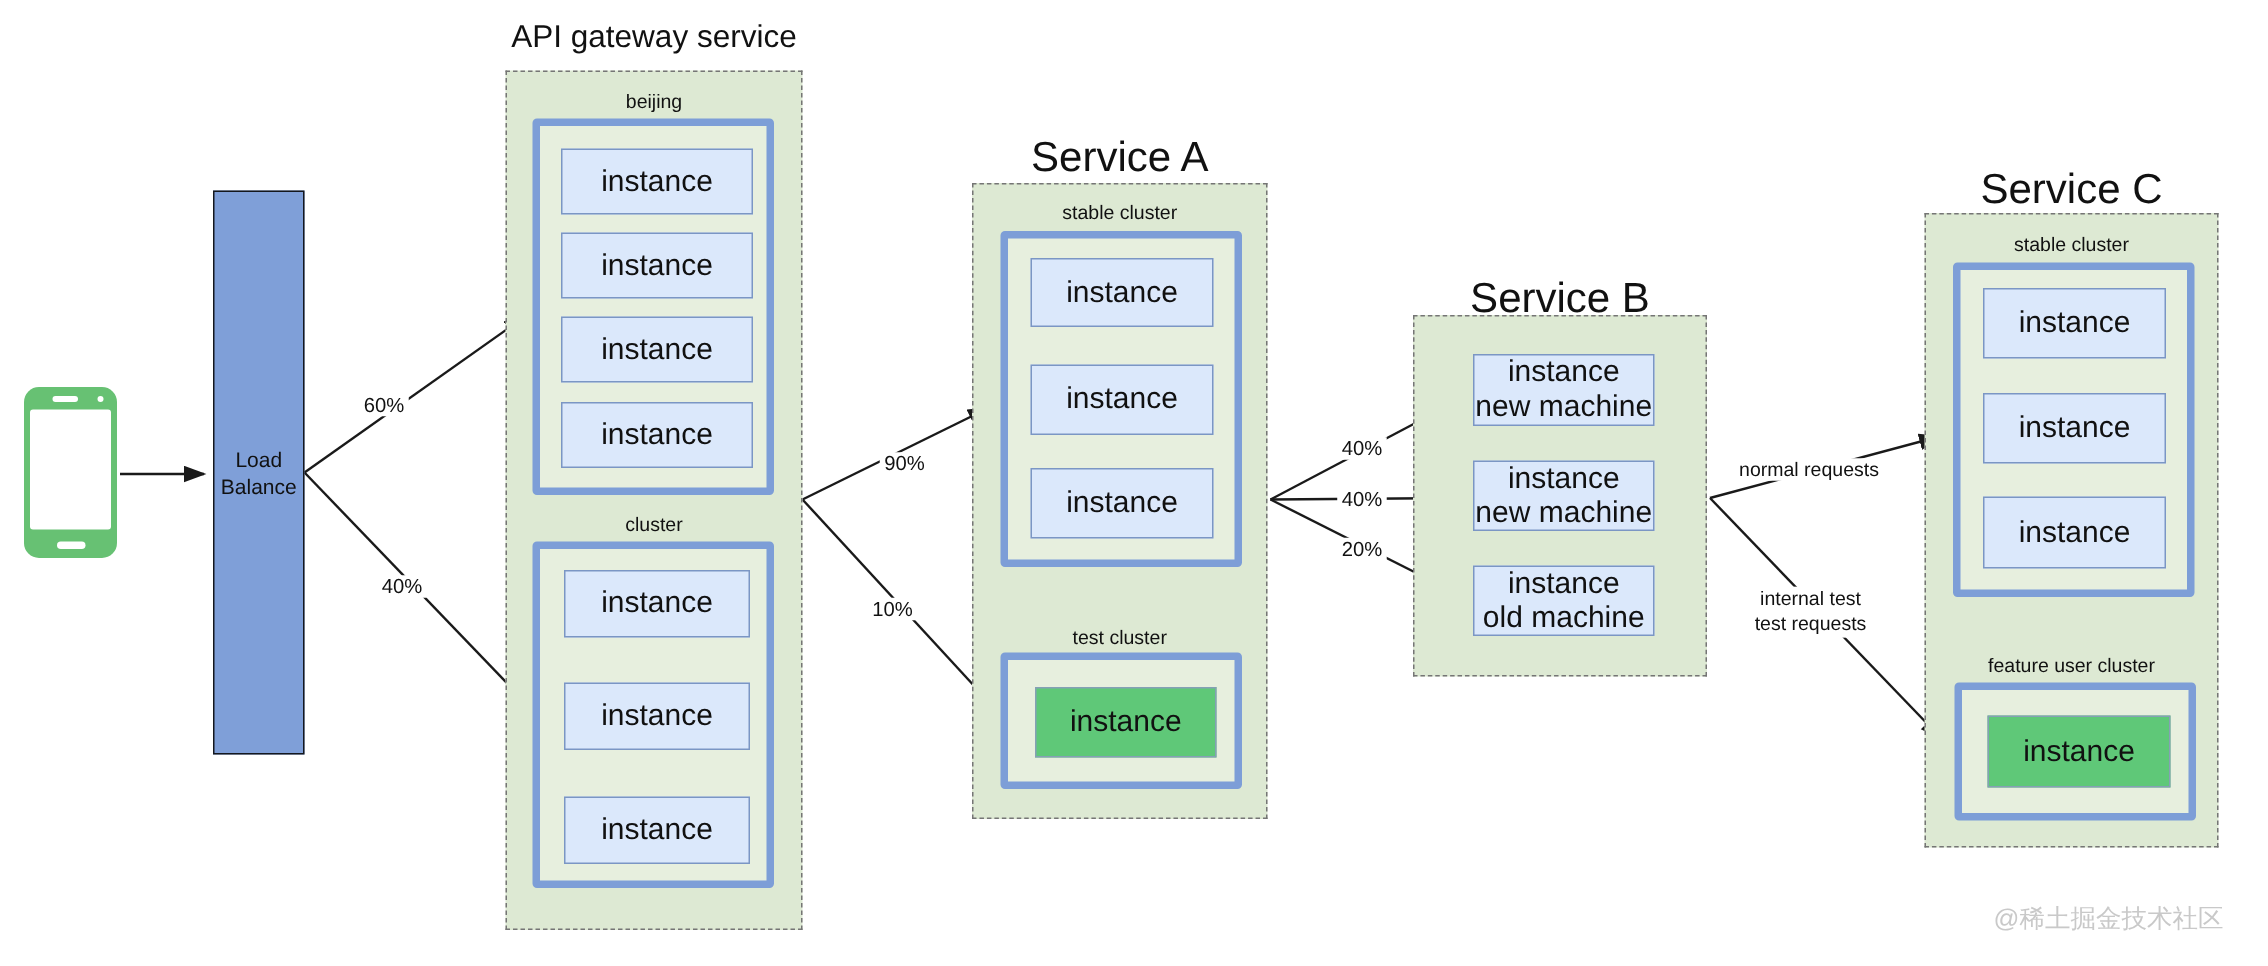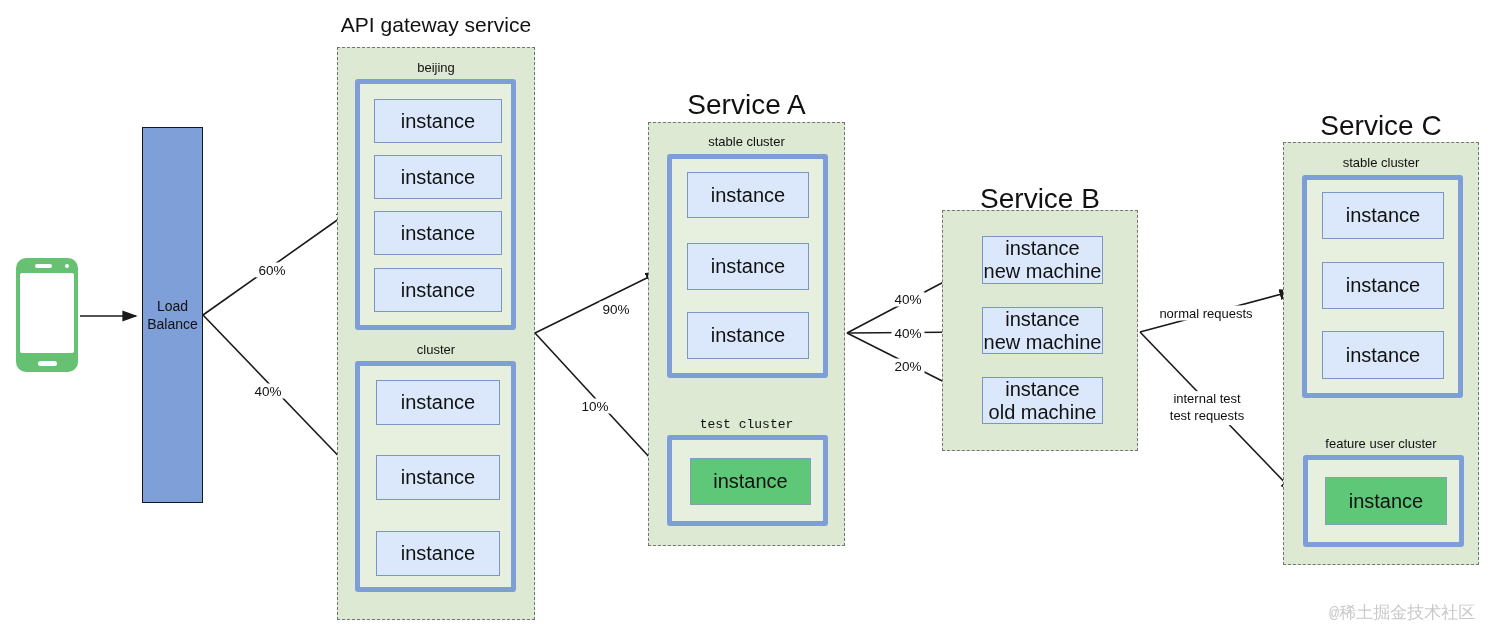--- a/index.html
+++ b/index.html
@@ -39,21 +39,21 @@
   #phone .speaker{position:absolute;left:19px;top:6px;width:17px;height:4px;background:#fff;border-radius:2px;}
   #phone .camera{position:absolute;right:9px;top:6px;width:4px;height:4px;background:#fff;border-radius:50%;}
   #phone .home{position:absolute;left:22px;bottom:6px;width:19px;height:5px;background:#fff;border-radius:2.5px;}
   
   .edge-label{
     transform:translate(-50%,-50%);background:#fff;padding:0 3px;font-size:13.5px;
     white-space:nowrap;z-index:5;text-align:center;
   }
   .edge-label.small{font-size:13px;}
   
-  #watermark{left:1329px;top:601px;font-size:17px;color:#c9c9c9;z-index:5;white-space:nowrap;font-family:Liberation Mono, monospace;}
+  #watermark{left:1329px;top:601px;font-size:17px;color:#c9c9c9;z-index:5;white-space:nowrap;}
 </style>
 </head>
 <body>
 
 <div id="canvas">
 
   <svg id="edges-svg" width="1512" height="644">
     <defs>
       <marker id="ah" markerWidth="11" markerHeight="9" refX="8.5" refY="3.5" orient="auto">
         <path d="M0,0 L9.5,3.5 L0,7 z" fill="#1a1a1a"></path>
@@ -102,21 +102,21 @@
 
   <div class="abs svc-title" style="left:648px;top:89px;width:197px;">Service A</div>
   <div class="abs dashed-box" style="left:648px;top:122px;width:197px;height:424px;"></div>
 
   <div class="abs sub-label" style="left:648px;top:134px;width:197px;">stable cluster</div>
   <div class="abs cluster-frame" style="left:667px;top:154px;width:161px;height:224px;"></div>
   <div class="abs instance" style="left:687px;top:172px;width:122px;height:46px;">instance</div>
   <div class="abs instance" style="left:687px;top:243px;width:122px;height:47px;">instance</div>
   <div class="abs instance" style="left:687px;top:312px;width:122px;height:47px;">instance</div>
 
-  <div class="abs sub-label" style="left:648px;top:417px;width:197px;font-family:Liberation Mono, monospace;">test cluster</div>
+  <div class="abs sub-label" style="left:648px;top:417px;width:197px;">test cluster</div>
   <div class="abs cluster-frame" style="left:667px;top:435px;width:161px;height:91px;"></div>
   <div class="abs instance green" style="left:690px;top:458px;width:121px;height:47px;">instance</div>
 
   <div class="abs svc-title" style="left:942px;top:183px;width:196px;">Service B</div>
   <div class="abs dashed-box" style="left:942px;top:210px;width:196px;height:241px;"></div>
 
   <div class="abs instance" style="left:982px;top:236px;width:121px;height:48px;">
     <span>instance</span>
     <span>new machine</span>
   </div>
@@ -135,23 +135,23 @@
   <div class="abs sub-label" style="left:1283px;top:155px;width:196px;">stable cluster</div>
   <div class="abs cluster-frame" style="left:1302px;top:175px;width:161px;height:223px;"></div>
   <div class="abs instance" style="left:1322px;top:192px;width:122px;height:47px;">instance</div>
   <div class="abs instance" style="left:1322px;top:262px;width:122px;height:47px;">instance</div>
   <div class="abs instance" style="left:1322px;top:331px;width:122px;height:48px;">instance</div>
 
   <div class="abs sub-label" style="left:1283px;top:436px;width:196px;">feature user cluster</div>
   <div class="abs cluster-frame" style="left:1303px;top:455px;width:161px;height:92px;"></div>
   <div class="abs instance green" style="left:1325px;top:477px;width:122px;height:48px;">instance</div>
 
-  <div class="abs edge-label" style="left:272px;top:270px;">60%</div>
+  <div class="abs edge-label" style="left:256px;top:270px;">60%</div>
   <div class="abs edge-label" style="left:268px;top:391px;">40%</div>
-  <div class="abs edge-label" style="left:616px;top:309px;">90%</div>
+  <div class="abs edge-label" style="left:603px;top:309px;">90%</div>
   <div class="abs edge-label" style="left:595px;top:406px;">10%</div>
   <div class="abs edge-label" style="left:908px;top:299px;">40%</div>
   <div class="abs edge-label" style="left:908px;top:333px;">40%</div>
   <div class="abs edge-label" style="left:908px;top:366px;text-align:right;">20%</div>
   <div class="abs edge-label small" style="left:1206px;top:313px;">normal requests</div>
   <div class="abs edge-label small" style="left:1207px;top:408px;line-height:1.3;">
     <div>internal test</div>
     <div>test requests</div>
   </div>
 

